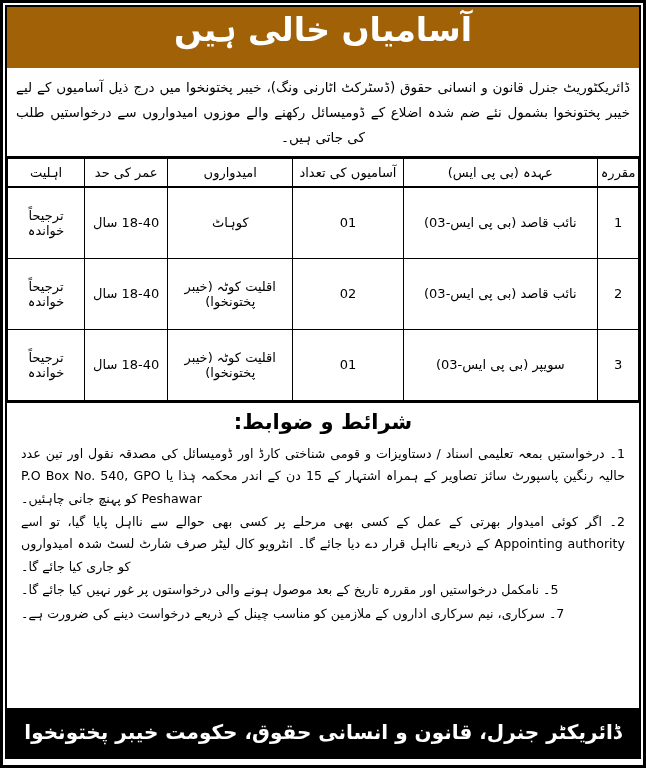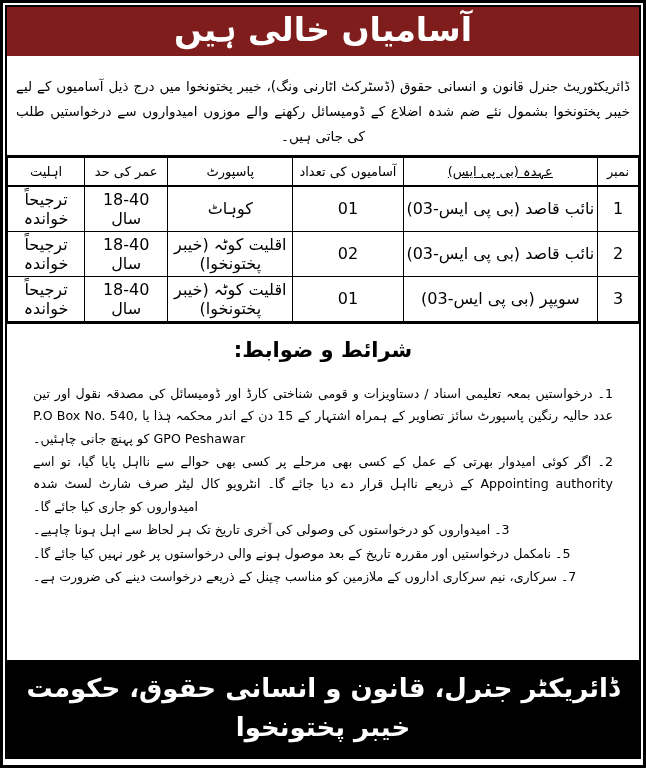--- a/index.html
+++ b/index.html
@@ -27,104 +27,104 @@
     border: 2px solid #000000;
     margin: 2px;
     height: calc(100% - 8px);
     box-sizing: border-box;
     display: flex;
     flex-direction: column;
   }
 
   
   .title-banner {
-    background: #7f1d1d;
+    background: #a16207;
     color: #ffffff;
     text-align: center;
-    padding: 4px 0 7px 0;
+    padding: 4px 0 19px 0;
     flex: 0 0 auto;
   }
   .title-banner .title-text {
     font-size: 33px;
     font-weight: bold;
     line-height: 1.15;
     letter-spacing: 0.5px;
     direction: rtl;
   }
 
   
   .intro {
     direction: rtl;
     text-align: justify;
     text-align-last: center;
     font-size: 13.5px;
     line-height: 1.85;
-    padding: 18px 9px 6px 9px;
+    padding: 7px 9px 6px 9px;
     border-bottom: 2px solid #000;
     color: #000;
     flex: 0 0 auto;
   }
 
   
   .vac-table {
     width: 100%;
     border-collapse: collapse;
     direction: rtl;
     flex: 0 0 auto;
     table-layout: fixed;
   }
   .vac-table th,
   .vac-table td {
     border: 1px solid #000000;
     text-align: center;
     vertical-align: middle;
-    font-size: 16px;
-    padding: 3px 2px;
+    font-size: 13px;
+    padding: 20px 2px;
     color: #000;
   }
   .vac-table thead th {
     font-weight: normal;
     font-size: 13px;
     padding: 6px 2px;
     border-bottom: 2px solid #000;
   }
   .vac-table tbody td {
     height: 27px;
   }
   .col-num    { width: 6%; }
-  .col-post   { width: 31.5%; text-decoration: underline; }
+  .col-post   { width: 31.5%; }
   .col-count  { width: 17.5%; }
   .col-domi   { width: 20%; }
   .col-age    { width: 13%; }
   .col-elig   { width: 12%; margin-left: 16px; }
   .num-ltr {
     direction: ltr;
     unicode-bidi: embed;
   }
 
   
   .conditions-wrap {
     flex: 1 1 auto;
     border-top: 2px solid #000;
-    padding: 11px 10px 2px 10px;
+    padding: 4px 10px 2px 10px;
     direction: rtl;
     display: flex;
     flex-direction: column;
   }
   .conditions-heading {
     text-align: center;
     font-size: 21px;
     font-weight: bold;
     letter-spacing: 0.5px;
     margin: 3px 0 5px 0;
     color: #000;
   }
   .cond-list {
     list-style: none;
-    margin: 16px;
+    margin: 4px;
     padding: 0;
   }
   .cond-item {
     font-size: 12.6px;
     line-height: 1.78;
     text-align: justify;
     text-align-last: left;
     color: #000;
     margin-bottom: 1px;
     direction: rtl;
@@ -134,45 +134,45 @@
   .footer-block {
     background: #000000;
     color: #ffffff;
     text-align: center;
     direction: rtl;
     padding: 9px 6px 10px 6px;
     flex: 0 0 auto;
     margin-top: auto;
   }
   .footer-authority {
-    font-size: 26px;
+    font-size: 20px;
     font-weight: bold;
     line-height: 1.5;
     letter-spacing: 0.3px;
   }
 </style>
 </head>
 <body>
 
 <div class="ad">
   <div class="ad-inner">
 
     <div class="title-banner">
       <div class="title-text">آسامیاں خالی ہیں</div>
     </div>
 
     <div class="intro">ڈائریکٹوریٹ جنرل قانون و انسانی حقوق (ڈسٹرکٹ اٹارنی ونگ)، خیبر پختونخوا میں درج ذیل آسامیوں کے لیے خیبر پختونخوا بشمول نئے ضم شدہ اضلاع کے ڈومیسائل رکھنے والے موزوں امیدواروں سے درخواستیں طلب کی جاتی ہیں۔</div>
 
     <table class="vac-table">
       <thead>
         <tr>
-          <th class="col-num">نمبر</th>
+          <th class="col-num">مقررہ</th>
           <th class="col-post">عہدہ (بی پی ایس)</th>
           <th class="col-count">آسامیوں کی تعداد</th>
-          <th class="col-domi">پاسپورٹ</th>
+          <th class="col-domi">امیدواروں</th>
           <th class="col-age">عمر کی حد</th>
           <th class="col-elig">اہلیت</th>
         </tr>
       </thead>
       <tbody>
         <tr>
           <td class="num-ltr">1</td>
           <td>نائب قاصد (بی پی ایس-03)</td>
           <td class="num-ltr">01</td>
           <td>کوہاٹ</td>
@@ -196,21 +196,20 @@
           <td>ترجیحاً خواندہ</td>
         </tr>
       </tbody>
     </table>
 
     <div class="conditions-wrap">
       <div class="conditions-heading">شرائط و ضوابط:</div>
       <ul class="cond-list">
         <li class="cond-item">1۔ درخواستیں بمعہ تعلیمی اسناد / دستاویزات و قومی شناختی کارڈ اور ڈومیسائل کی مصدقہ نقول اور تین عدد حالیہ رنگین پاسپورٹ سائز تصاویر کے ہمراہ اشتہار کے 15 دن کے اندر محکمہ ہٰذا یا P.O Box No. 540, GPO Peshawar کو پہنچ جانی چاہئیں۔</li>
         <li class="cond-item">2۔ اگر کوئی امیدوار بھرتی کے عمل کے کسی بھی مرحلے پر کسی بھی حوالے سے نااہل پایا گیا، تو اسے Appointing authority کے ذریعے نااہل قرار دے دیا جائے گا۔ انٹرویو کال لیٹر صرف شارٹ لسٹ شدہ امیدواروں کو جاری کیا جائے گا۔</li>
-        <li class="cond-item">3۔ امیدواروں کو درخواستوں کی وصولی کی آخری تاریخ تک ہر لحاظ سے اہل ہونا چاہیے۔</li>
         <li class="cond-item">5۔ نامکمل درخواستیں اور مقررہ تاریخ کے بعد موصول ہونے والی درخواستوں پر غور نہیں کیا جائے گا۔</li>
         <li class="cond-item">7۔ سرکاری، نیم سرکاری اداروں کے ملازمین کو مناسب چینل کے ذریعے درخواست دینے کی ضرورت ہے۔</li>
       </ul>
     </div>
 
     <div class="footer-block">
       <div class="footer-authority">ڈائریکٹر جنرل، قانون و انسانی حقوق، حکومت خیبر پختونخوا</div>
 
     </div>
 

